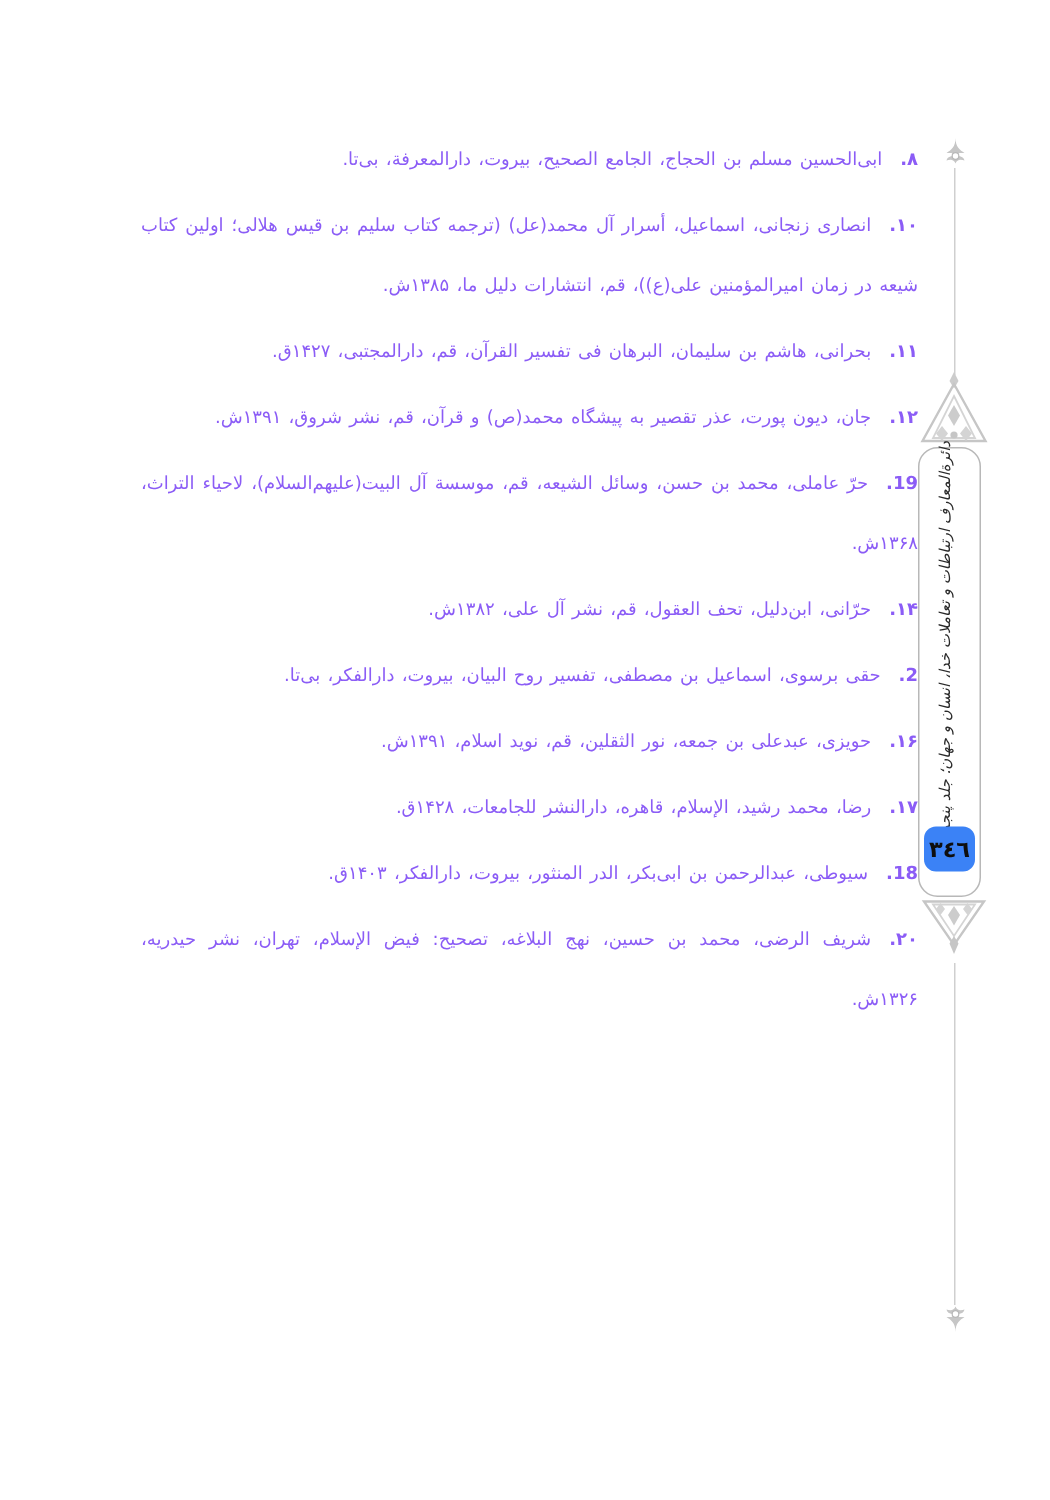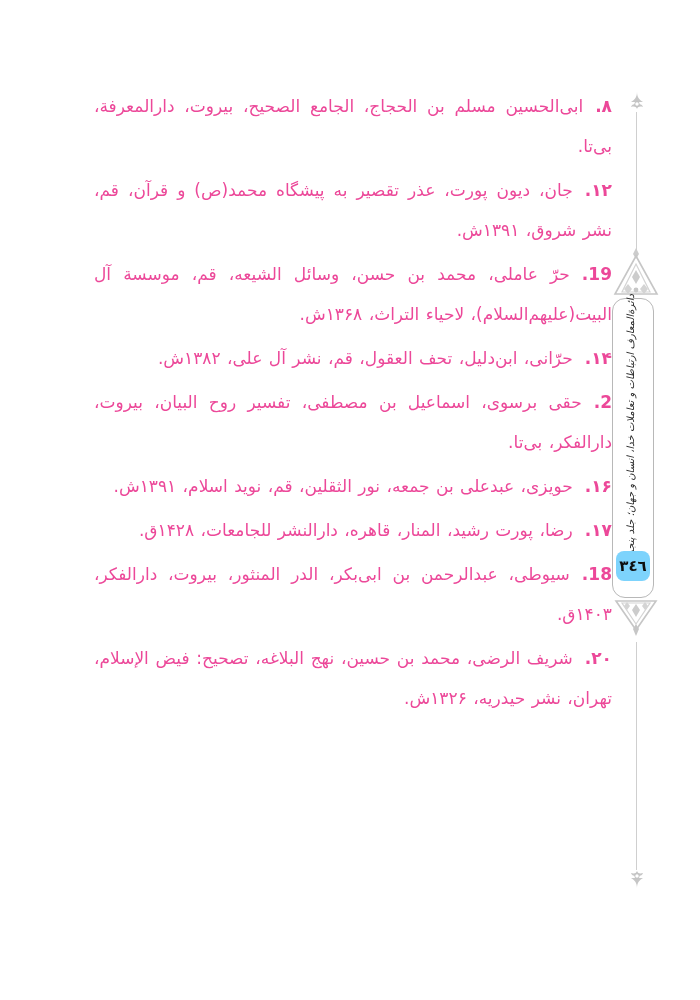--- a/index.html
+++ b/index.html
@@ -13,23 +13,23 @@
 
   
   .bib-list {
     position: absolute;
     top: 86px;
     right: 88px;
     width: 518px;
     direction: rtl;
   }
   .entry {
-    font-size: 17px;
+    font-size: 12px;
     line-height: 40px;
-    color: #ec4899;
+    color: #8b5cf6;
     text-align: justify;
     text-align-last: right;
     margin-bottom: 4px;
     word-spacing: 1px;
   }
   .entry .num {
     font-weight: bold;
     margin-left: 12px;
     white-space: nowrap;
   }
@@ -70,41 +70,43 @@
     letter-spacing: 0.3px;
     color: #2a2a2a;
     white-space: nowrap;
   }
   .page-badge {
     position: absolute;
     left: 616px;
     top: 551px;
     width: 34px;
     height: 30px;
-    background: #7dd3fc;
+    background: #3b82f6;
     border-radius: 8px;
     display: flex;
     align-items: center;
     justify-content: center;
     font-size: 15px;
     font-weight: bold;
     color: #0e0e0e;
   }
 </style>
 </head>
 <body>
 
 <div class="bib-list">
   <p class="entry"><span class="num">۸.</span><span>ابى‌الحسين مسلم بن الحجاج، الجامع الصحيح، بيروت، دارالمعرفة، بى‌تا.</span></p>
+  <p class="entry"><span class="num">۱۰.</span><span>انصارى زنجانى، اسماعيل، أسرار آل محمد(عل) (ترجمه كتاب سليم بن قيس هلالى؛ اولين كتاب شيعه در زمان اميرالمؤمنين على(ع))، قم، انتشارات دليل ما، ۱۳۸۵ش.</span></p>
+  <p class="entry"><span class="num">۱۱.</span><span>بحرانى، هاشم بن سليمان، البرهان فى تفسير القرآن، قم، دارالمجتبى، ۱۴۲۷ق.</span></p>
   <p class="entry"><span class="num">۱۲.</span><span>جان، ديون پورت، عذر تقصير به پيشگاه محمد(ص) و قرآن، قم، نشر شروق، ۱۳۹۱ش.</span></p>
   <p class="entry"><span class="num">19.</span><span>حرّ عاملى، محمد بن حسن، وسائل الشيعه، قم، موسسة آل البيت(عليهم‌السلام)، لاحياء التراث، ۱۳۶۸ش.</span></p>
   <p class="entry"><span class="num">۱۴.</span><span>حرّانى، ابن‌دليل، تحف العقول، قم، نشر آل على، ۱۳۸۲ش.</span></p>
   <p class="entry"><span class="num">2.</span><span>حقى برسوى، اسماعيل بن مصطفى، تفسير روح البيان، بيروت، دارالفكر، بى‌تا.</span></p>
   <p class="entry"><span class="num">۱۶.</span><span>حويزى، عبدعلى بن جمعه، نور الثقلين، قم، نويد اسلام، ۱۳۹۱ش.</span></p>
-  <p class="entry"><span class="num">۱۷.</span><span>رضا، پورت رشيد، المنار، قاهره، دارالنشر للجامعات، ۱۴۲۸ق.</span></p>
+  <p class="entry"><span class="num">۱۷.</span><span>رضا، محمد رشيد، الإسلام، قاهره، دارالنشر للجامعات، ۱۴۲۸ق.</span></p>
   <p class="entry"><span class="num">18.</span><span>سيوطى، عبدالرحمن بن ابى‌بكر، الدر المنثور، بيروت، دارالفكر، ۱۴۰۳ق.</span></p>
   <p class="entry"><span class="num">۲۰.</span><span>شريف الرضى، محمد بن حسين، نهج البلاغه، تصحيح: فيض الإسلام، تهران، نشر حيدريه، ۱۳۲۶ش.</span></p>
 </div>
 
 <div class="margin-col">
 
   <svg class="orn" style="left:627px; top:92px;" width="20" height="22" viewBox="0 0 20 22">
     <path d="M10 0 C10 6 7 8 4 10 C7 10 8.5 9.5 9 12 C6 12 4.5 13 4 15 C7 14 9 14.5 10 17 C11 14.5 13 14 16 15 C15.5 13 14 12 11 12 C11.5 9.5 13 10 16 10 C13 8 10 6 10 0 Z" fill="#c6c6c6"></path>
     <circle cx="10" cy="12" r="2.2" fill="#ffffff" stroke="#b8b8b8" stroke-width="0.8"></circle>
   </svg>

